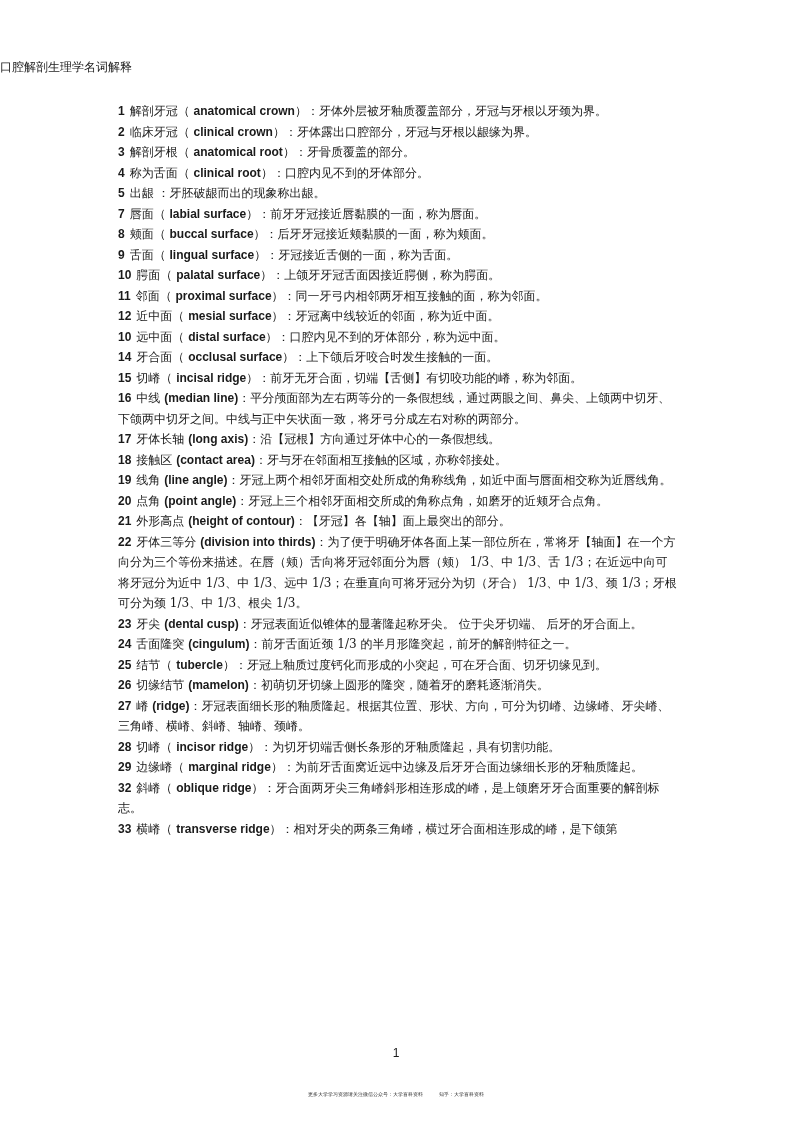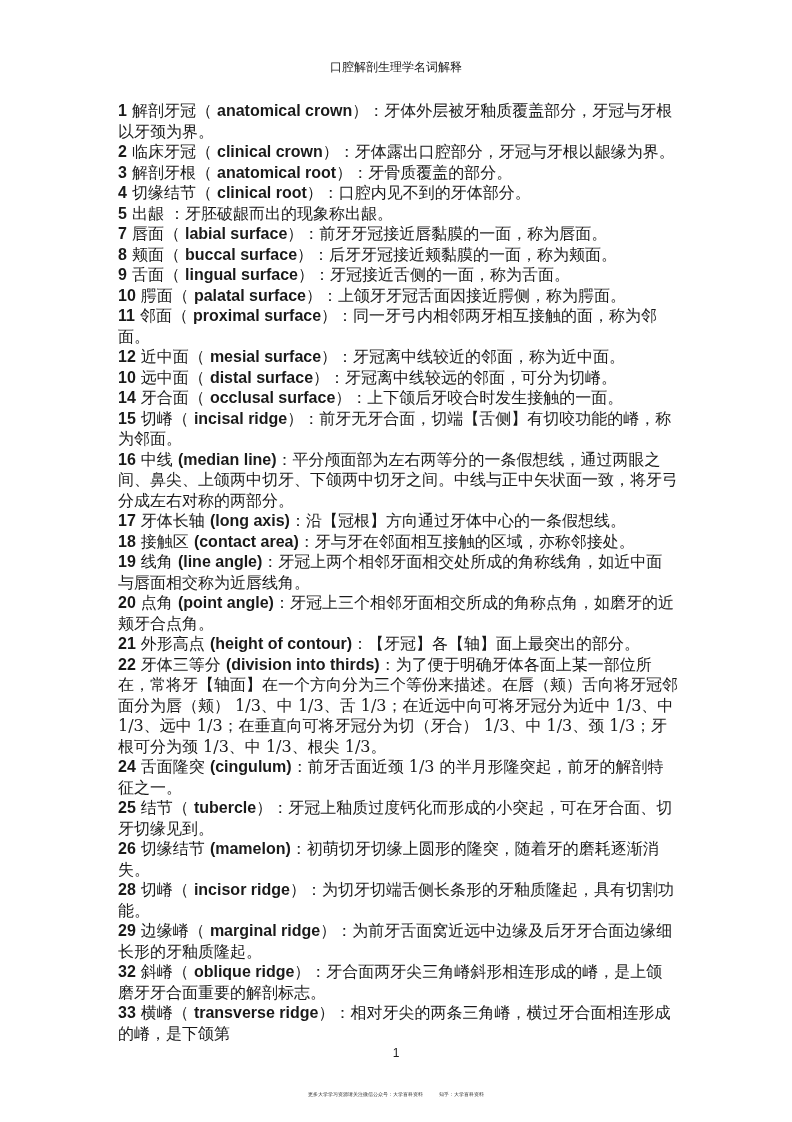--- a/index.html
+++ b/index.html
@@ -1,58 +1,60 @@
 <!DOCTYPE html>
 <html><head>
 <meta charset="utf-8">
 <style>
   html, body { margin: 0; padding: 0; background: #ffffff; }
   body { width: 792px; height: 1122px; position: relative; overflow: hidden;
          font-family: "DejaVu Serif", "Liberation Serif", serif; color: #1a1a1a; }
-  .title { position: absolute; left: 0; width: 792px; top: 59px; text-align: center;
+  .title { position: absolute; left: 0; width: 792px; top: 59px; text-align: left;
            font-size: 12px; color: #222; }
   .content { position: absolute; left: 118px; top: 101px; width: 560px; }
-  .entry { font-size: 16px; line-height: 20.5px; margin: 0; }
+  .entry { font-size: 12px; line-height: 20.5px; margin: 0; }
   .entry .num, .entry .en { font-family: "Liberation Sans", sans-serif; font-weight: bold; }
   .entry .num { margin-right: 5px; }
   .page-number { position: absolute; left: 0; width: 792px; top: 1046px; text-align: center;
                  font-family: "Liberation Sans", sans-serif; font-size: 12px; }
   .footer { position: absolute; left: 0; width: 792px; top: 1091px; text-align: center;
             font-size: 5px; color: #333; white-space: pre; }
 </style>
 </head>
 <body>
 
 <div class="title">口腔解剖生理学名词解释</div>
 
 <div class="content" id="glossary">
     <p class="entry"><span class="num">1</span><span class="cn">解剖牙冠（</span> <span class="en">anatomical crown</span><span class="text">）：牙体外层被牙釉质覆盖部分，牙冠与牙根以牙颈为界。</span></p>
     <p class="entry"><span class="num">2</span><span class="cn">临床牙冠（</span> <span class="en">clinical crown</span><span class="text">）：牙体露出口腔部分，牙冠与牙根以龈缘为界。</span></p>
     <p class="entry"><span class="num">3</span><span class="cn">解剖牙根（</span> <span class="en">anatomical root</span><span class="text">）：牙骨质覆盖的部分。</span></p>
-    <p class="entry"><span class="num">4</span><span class="cn">切缘结节（</span> <span class="en">clinical root</span><span class="text">）：口腔内见不到的牙体部分。</span></p>
+    <p class="entry"><span class="num">4</span><span class="cn">称为舌面（</span> <span class="en">clinical root</span><span class="text">）：口腔内见不到的牙体部分。</span></p>
     <p class="entry"><span class="num">5</span><span class="cn">出龈</span> <span class="en"></span><span class="text">：牙胚破龈而出的现象称出龈。</span></p>
     <p class="entry"><span class="num">7</span><span class="cn">唇面（</span> <span class="en">labial surface</span><span class="text">）：前牙牙冠接近唇黏膜的一面，称为唇面。</span></p>
     <p class="entry"><span class="num">8</span><span class="cn">颊面（</span> <span class="en">buccal surface</span><span class="text">）：后牙牙冠接近颊黏膜的一面，称为颊面。</span></p>
     <p class="entry"><span class="num">9</span><span class="cn">舌面（</span> <span class="en">lingual surface</span><span class="text">）：牙冠接近舌侧的一面，称为舌面。</span></p>
     <p class="entry"><span class="num">10</span><span class="cn">腭面（</span> <span class="en">palatal surface</span><span class="text">）：上颌牙牙冠舌面因接近腭侧，称为腭面。</span></p>
     <p class="entry"><span class="num">11</span><span class="cn">邻面（</span> <span class="en">proximal surface</span><span class="text">）：同一牙弓内相邻两牙相互接触的面，称为邻面。</span></p>
     <p class="entry"><span class="num">12</span><span class="cn">近中面（</span> <span class="en">mesial surface</span><span class="text">）：牙冠离中线较近的邻面，称为近中面。</span></p>
-    <p class="entry"><span class="num">10</span><span class="cn">远中面（</span> <span class="en">distal surface</span><span class="text">）：牙冠离中线较远的邻面，可分为切嵴。</span></p>
+    <p class="entry"><span class="num">10</span><span class="cn">远中面（</span> <span class="en">distal surface</span><span class="text">）：口腔内见不到的牙体部分，称为远中面。</span></p>
     <p class="entry"><span class="num">14</span><span class="cn">牙合面（</span> <span class="en">occlusal surface</span><span class="text">）：上下颌后牙咬合时发生接触的一面。</span></p>
     <p class="entry"><span class="num">15</span><span class="cn">切嵴（</span> <span class="en">incisal ridge</span><span class="text">）：前牙无牙合面，切端【舌侧】有切咬功能的嵴，称为邻面。</span></p>
     <p class="entry"><span class="num">16</span><span class="cn">中线</span> <span class="en">(median line)</span><span class="text">：平分颅面部为左右两等分的一条假想线，通过两眼之间、鼻尖、上颌两中切牙、下颌两中切牙之间。中线与正中矢状面一致，将牙弓分成左右对称的两部分。</span></p>
     <p class="entry"><span class="num">17</span><span class="cn">牙体长轴</span> <span class="en">(long axis)</span><span class="text">：沿【冠根】方向通过牙体中心的一条假想线。</span></p>
     <p class="entry"><span class="num">18</span><span class="cn">接触区</span> <span class="en">(contact area)</span><span class="text">：牙与牙在邻面相互接触的区域，亦称邻接处。</span></p>
     <p class="entry"><span class="num">19</span><span class="cn">线角</span> <span class="en">(line angle)</span><span class="text">：牙冠上两个相邻牙面相交处所成的角称线角，如近中面与唇面相交称为近唇线角。</span></p>
     <p class="entry"><span class="num">20</span><span class="cn">点角</span> <span class="en">(point angle)</span><span class="text">：牙冠上三个相邻牙面相交所成的角称点角，如磨牙的近颊牙合点角。</span></p>
     <p class="entry"><span class="num">21</span><span class="cn">外形高点</span> <span class="en">(height of contour)</span><span class="text">：【牙冠】各【轴】面上最突出的部分。</span></p>
     <p class="entry"><span class="num">22</span><span class="cn">牙体三等分</span> <span class="en">(division into thirds)</span><span class="text">：为了便于明确牙体各面上某一部位所在，常将牙【轴面】在一个方向分为三个等份来描述。在唇（颊）舌向将牙冠邻面分为唇（颊） 1/3、中 1/3、舌 1/3；在近远中向可将牙冠分为近中 1/3、中 1/3、远中 1/3；在垂直向可将牙冠分为切（牙合） 1/3、中 1/3、颈 1/3；牙根可分为颈 1/3、中 1/3、根尖 1/3。</span></p>
+    <p class="entry"><span class="num">23</span><span class="cn">牙尖</span> <span class="en">(dental cusp)</span><span class="text">：牙冠表面近似锥体的显著隆起称牙尖。 位于尖牙切端、 后牙的牙合面上。</span></p>
     <p class="entry"><span class="num">24</span><span class="cn">舌面隆突</span> <span class="en">(cingulum)</span><span class="text">：前牙舌面近颈 1/3 的半月形隆突起，前牙的解剖特征之一。</span></p>
     <p class="entry"><span class="num">25</span><span class="cn">结节（</span> <span class="en">tubercle</span><span class="text">）：牙冠上釉质过度钙化而形成的小突起，可在牙合面、切牙切缘见到。</span></p>
     <p class="entry"><span class="num">26</span><span class="cn">切缘结节</span> <span class="en">(mamelon)</span><span class="text">：初萌切牙切缘上圆形的隆突，随着牙的磨耗逐渐消失。</span></p>
+    <p class="entry"><span class="num">27</span><span class="cn">嵴</span> <span class="en">(ridge)</span><span class="text">：牙冠表面细长形的釉质隆起。根据其位置、形状、方向，可分为切嵴、边缘嵴、牙尖嵴、三角嵴、横嵴、斜嵴、轴嵴、颈嵴。</span></p>
     <p class="entry"><span class="num">28</span><span class="cn">切嵴（</span> <span class="en">incisor ridge</span><span class="text">）：为切牙切端舌侧长条形的牙釉质隆起，具有切割功能。</span></p>
     <p class="entry"><span class="num">29</span><span class="cn">边缘嵴（</span> <span class="en">marginal ridge</span><span class="text">）：为前牙舌面窝近远中边缘及后牙牙合面边缘细长形的牙釉质隆起。</span></p>
     <p class="entry"><span class="num">32</span><span class="cn">斜嵴（</span> <span class="en">oblique ridge</span><span class="text">）：牙合面两牙尖三角嵴斜形相连形成的嵴，是上颌磨牙牙合面重要的解剖标志。</span></p>
     <p class="entry"><span class="num">33</span><span class="cn">横嵴（</span> <span class="en">transverse ridge</span><span class="text">）：相对牙尖的两条三角嵴，横过牙合面相连形成的嵴，是下颌第</span></p>
   </div>
 
 <div class="page-number">1</div>
 
 <div class="footer"><span>更多大学学习资源请关注微信公众号：大学百科资料</span>          <span>知乎：大学百科资料</span></div>
 

